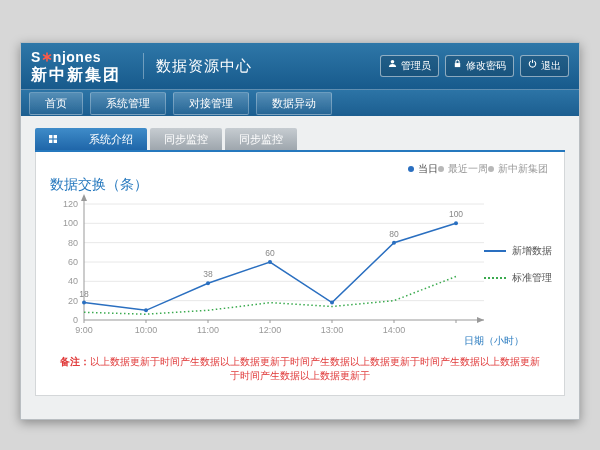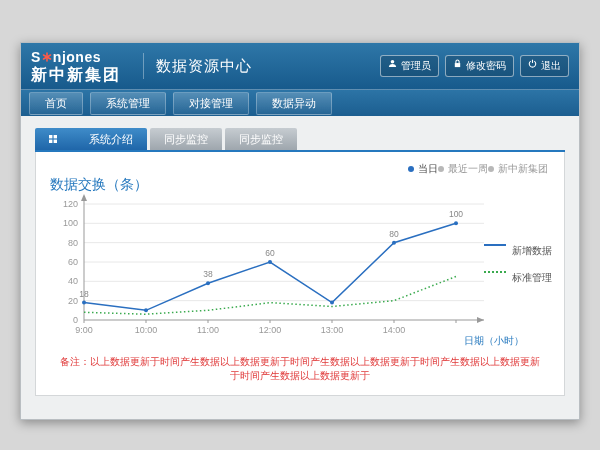--- a/index.html
+++ b/index.html
@@ -70,27 +70,27 @@
   .filters {
     position:absolute; top:10px; right:16px;
     display:flex; gap:0; font-size:10px; color:#999; align-items:center;justify-content:space-between;
   }
   .filter { display:flex; align-items:center; gap:4px; cursor:pointer; }
   .dot { width:6px; height:6px; border-radius:50%; background:#bbb; }
   .f-label.active { color:#444; }
   .ylabel { position:absolute; left:14px; top:24px; font-size:14px; color:#2578be; }
   svg.chart { position:absolute; left:8px; top:40px; }
   .series-legend { position:absolute; right:12px; top:92px; font-size:10px; color:#555; }
-  .legend-item { display:flex; align-items:flex-start; gap:6px; margin-bottom:13px; }
+  .legend-item { display:flex; align-items:center; gap:6px; margin-bottom:13px; }
   .legend-line { width:22px; height:0; border-top:2px solid #888; }
   .note {
     position:absolute; bottom:12px; left:0; right:0;
     text-align:center; font-size:10px; color:#e03a3a; padding:0 20px;
   }
-  .note-label { font-weight:normal; }
+  .note-label { font-weight:bold; }
 </style>
 </head>
 <body>
 
 <div class="window">
 
   <div class="topbar">
     <div class="logo">
       <div class="logo-top">
         <span>S</span>

